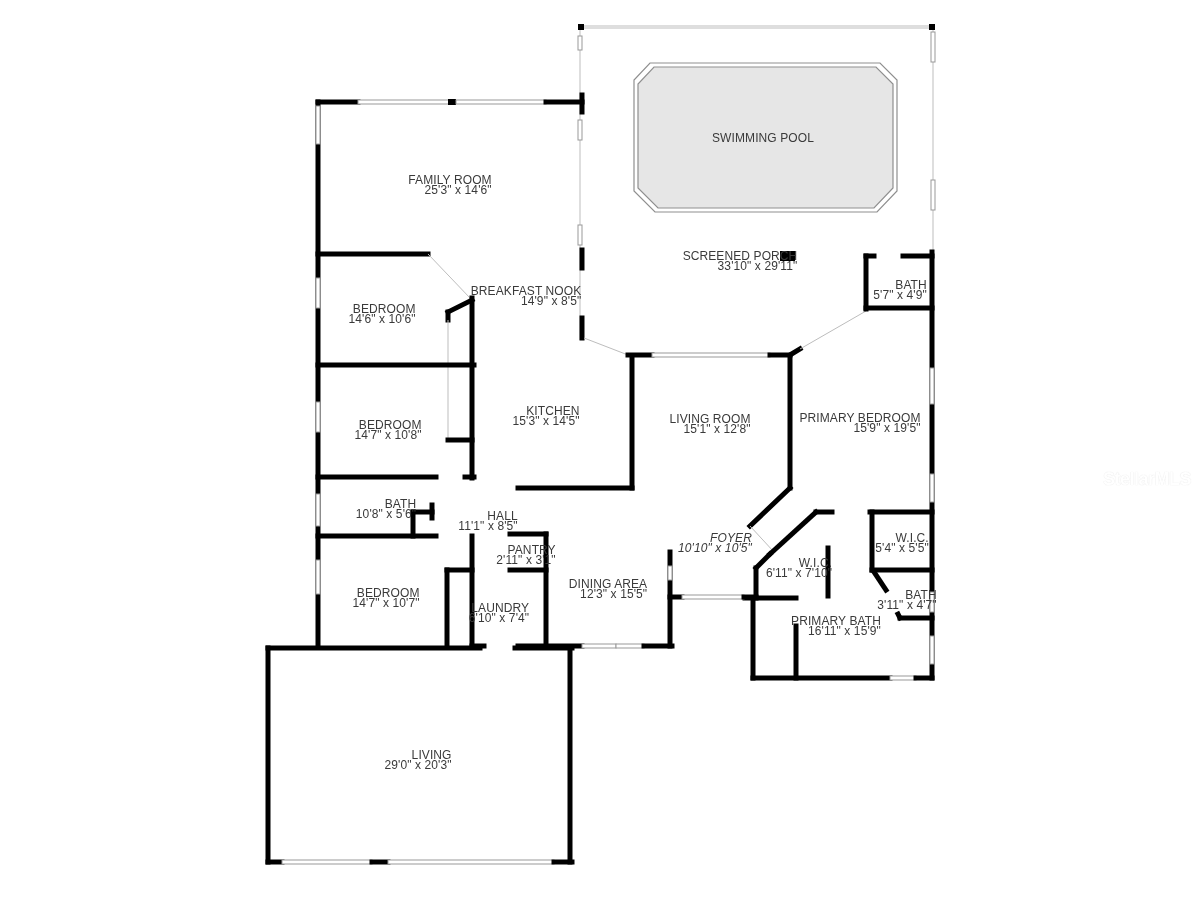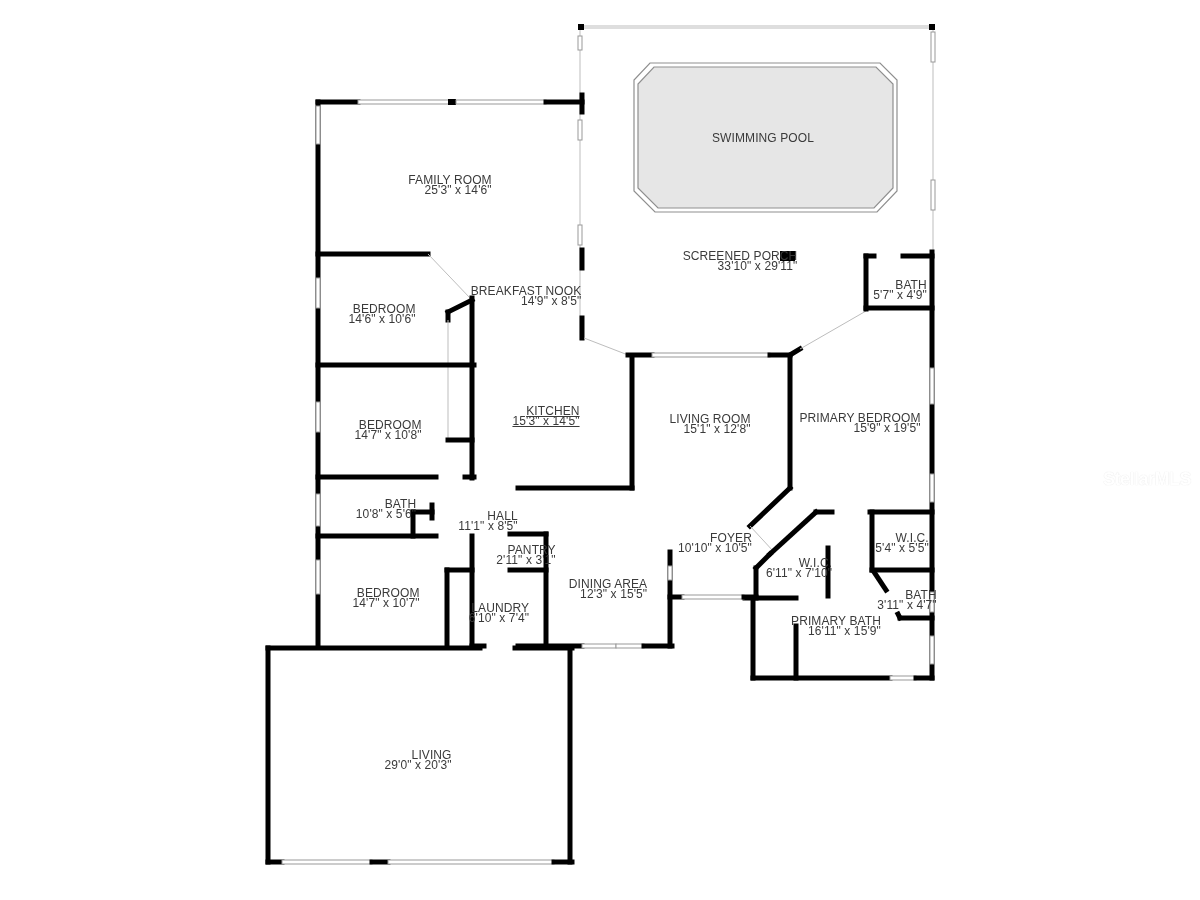--- a/index.html
+++ b/index.html
@@ -181,21 +181,21 @@
   <span class="dim">14'9" x 8'5"</span>
 </div>
 <div class="label" style="left:382px;top:314px;">
   <span class="name">BEDROOM</span>
   <span class="dim">14'6" x 10'6"</span>
 </div>
 <div class="label" style="left:388px;top:430px;">
   <span class="name">BEDROOM</span>
   <span class="dim">14'7" x 10'8"</span>
 </div>
-<div class="label" style="left:546px;top:416px;text-decoration:underline;">
+<div class="label" style="left:546px;top:416px;">
   <span class="name">KITCHEN</span>
   <span class="dim">15'3" x 14'5"</span>
 </div>
 <div class="label" style="left:710px;top:424px;">
   <span class="name">LIVING ROOM</span>
   <span class="dim">15'1" x 12'8"</span>
 </div>
 <div class="label" style="left:860px;top:423px;">
   <span class="name">PRIMARY BEDROOM</span>
   <span class="dim">15'9" x 19'5"</span>
@@ -213,21 +213,21 @@
   <span class="dim">11'1" x 8'5"</span>
 </div>
 <div class="label" style="left:526px;top:555px;">
   <span class="name">PANTRY</span>
   <span class="dim">2'11" x 3'1"</span>
 </div>
 <div class="label" style="left:608px;top:568px;margin-top:21px;">
   <span class="name">DINING AREA</span>
   <span class="dim">12'3" x 15'5"</span>
 </div>
-<div class="label" style="left:715px;top:543px;">
+<div class="label" style="left:715px;top:543px;font-style:italic;">
   <span class="name">FOYER</span>
   <span class="dim">10'10" x 10'5"</span>
 </div>
 <div class="label" style="left:799px;top:568px;">
   <span class="name">W.I.C.</span>
   <span class="dim">6'11" x 7'10"</span>
 </div>
 <div class="label" style="left:902px;top:543px;">
   <span class="name">W.I.C.</span>
   <span class="dim">5'4" x 5'5"</span>

